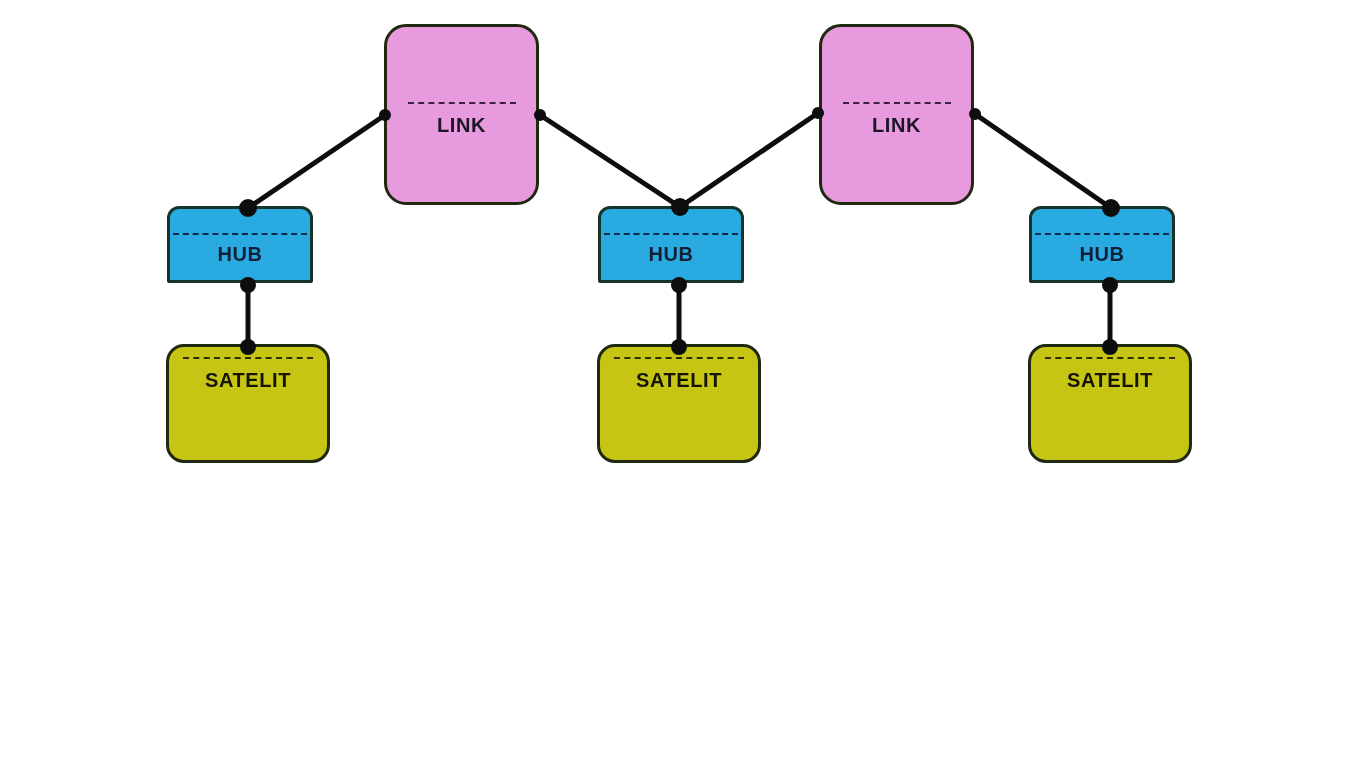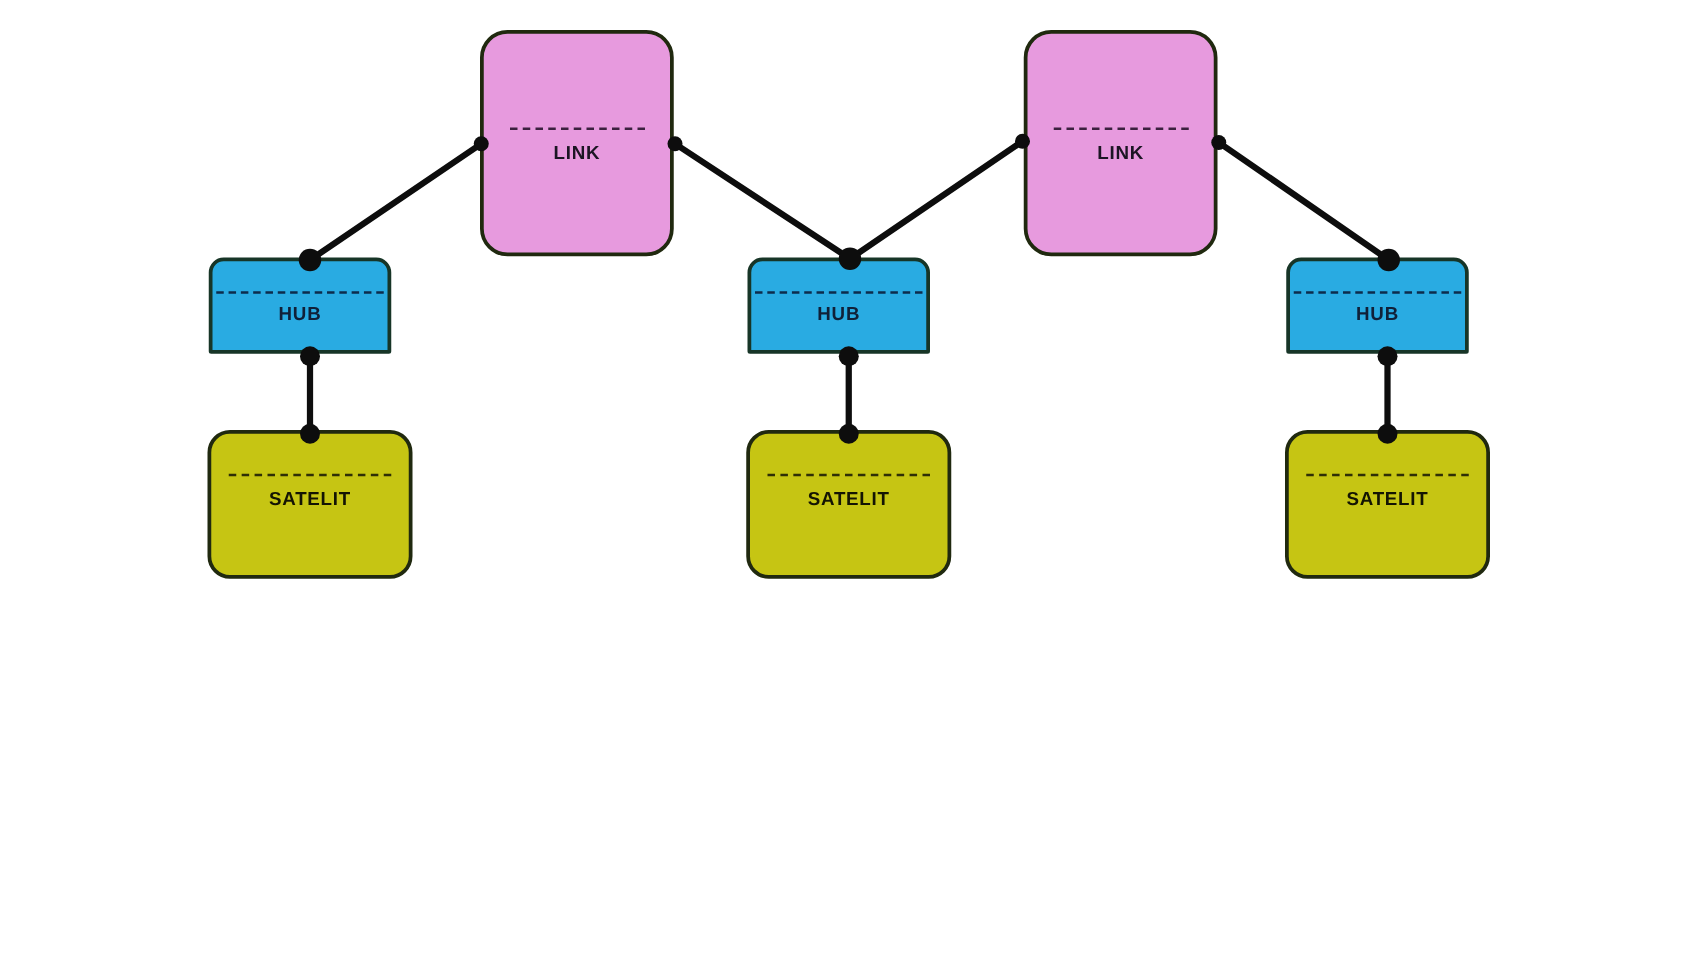--- a/index.html
+++ b/index.html
@@ -21,21 +21,21 @@
     display: flex;
     flex-direction: column;
     align-items: center;
   }
   .node .divider {
     height: 0;
     border-top: 2px dashed rgba(25,25,25,0.85);
   }
   .node .label {
     font-weight: bold;
-    font-size: 15px;
+    font-size: 20px;
     letter-spacing: 0.6px;
     margin-top: 10px;
     color: #161616;
     user-select: none;
   }
   
   .link-node {
     width: 155px;
     height: 181px;
     border: 3px solid var(--link-border, #20290f);
@@ -61,21 +61,21 @@
   #hub-1 { left: 167px;  top: 206px; }
   #hub-2 { left: 598px;  top: 206px; }
   #hub-3 { left: 1029px; top: 206px; }
   
   .sat-node {
     width: 164px;
     height: 119px;
     border: 3px solid var(--sat-border, #20290f);
     border-radius: 18px;
     background: var(--sat-fill, #c6c513);
-    padding-top: 32px;
+    padding-top: 10px;
   }
   .sat-node .divider { width: 130px; border-top-color: rgba(30,30,5,0.9); }
   .sat-node .label   { color: var(--sat-text, #141403); }
   #sat-1 { left: 166px;  top: 344px; }
   #sat-2 { left: 597px;  top: 344px; }
   #sat-3 { left: 1028px; top: 344px; }
   
   #connectors {
     position: absolute;
     left: 0; top: 0;

